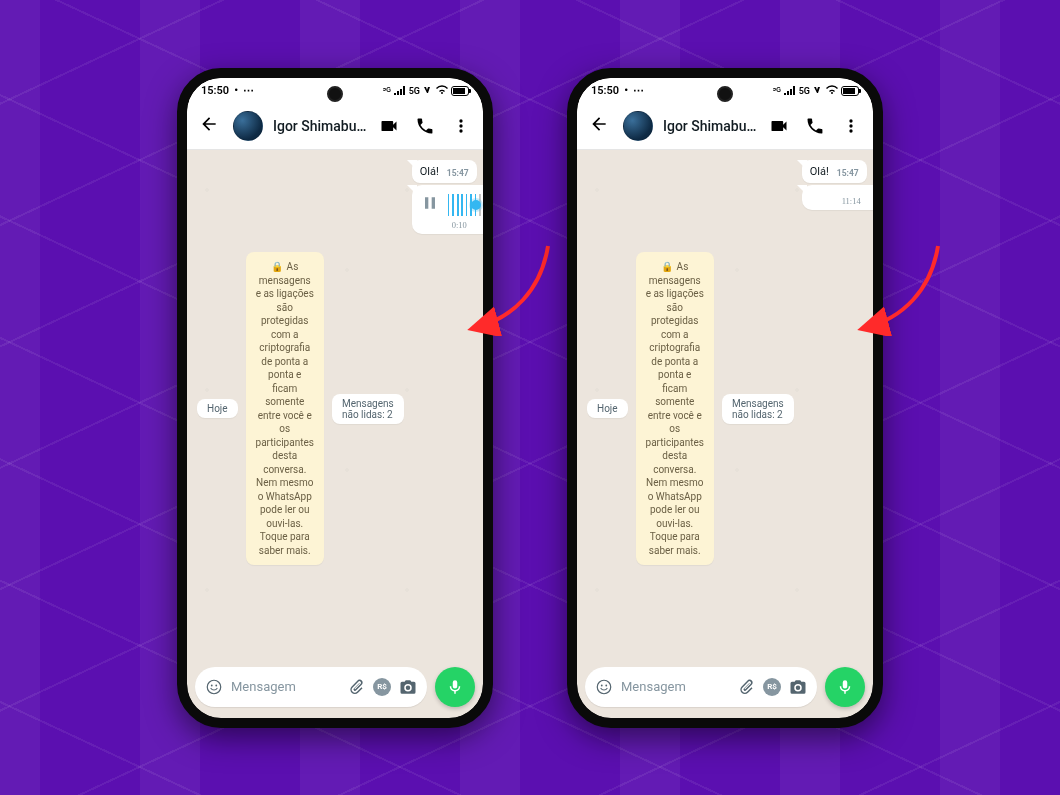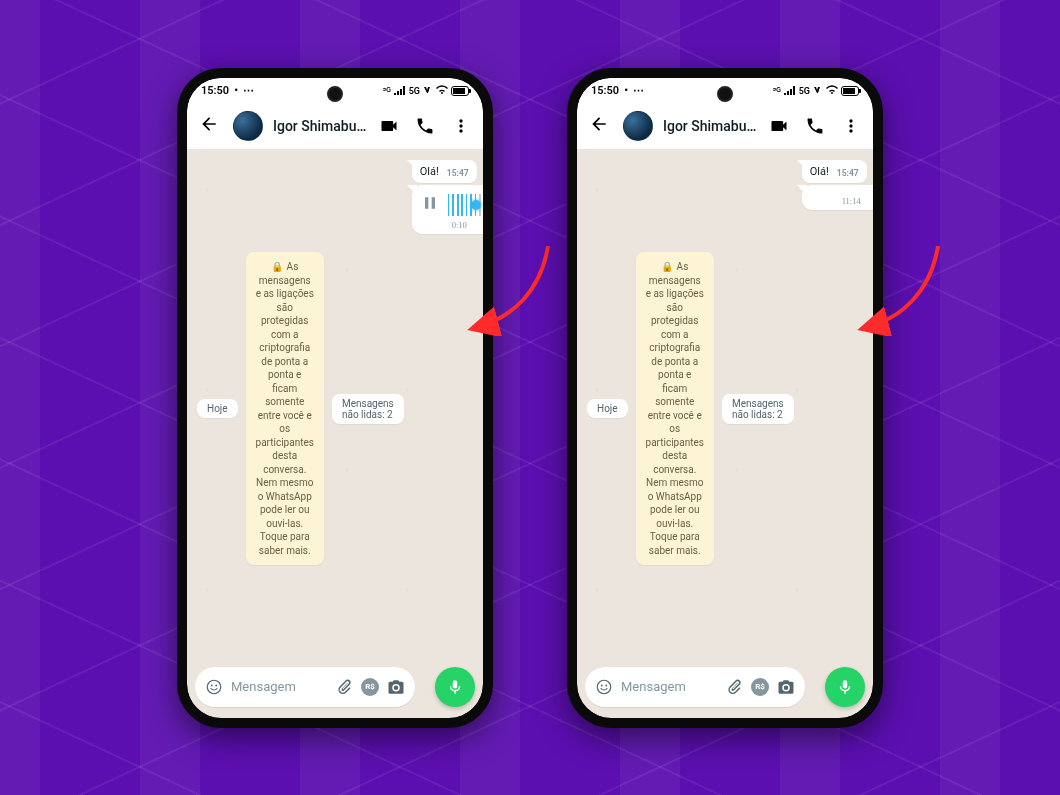--- a/index.html
+++ b/index.html
@@ -178,21 +178,21 @@
   }
   .speed-pill {
     background:#8696a0; color:#fff;
     font-size:10px; padding:5px 9px; border-radius:14px;
     min-width:32px; text-align:center;
   }
   .audio-meta { display:flex; justify-content:space-between; font-size:8.5px; color:var(--wa-gray); padding:3px 4px 0 32px;font-family:Liberation Serif, serif;}
   .input-bar {
     height: 54px;
     background: transparent;
-    display:flex; align-items:center; gap:20px; padding:0 8px 8px;
+    display:flex; align-items:center; gap:8px; padding:0 8px 8px;
   }
   .input-pill {
     flex:1; background:#fff; border-radius:24px; height:40px;
     display:flex; align-items:center; gap:8px; padding:0 10px;
     box-shadow: 0 1px 1px rgba(0,0,0,.08);
   }
   .input-pill .placeholder { color:#8696a0; font-size:13px; flex:1;}
   .input-pill .ic { width:18px; height:18px; color:#54656f;}
   .mic-fab {
     width:40px;height:40px;border-radius:50%;background:var(--wa-green);

